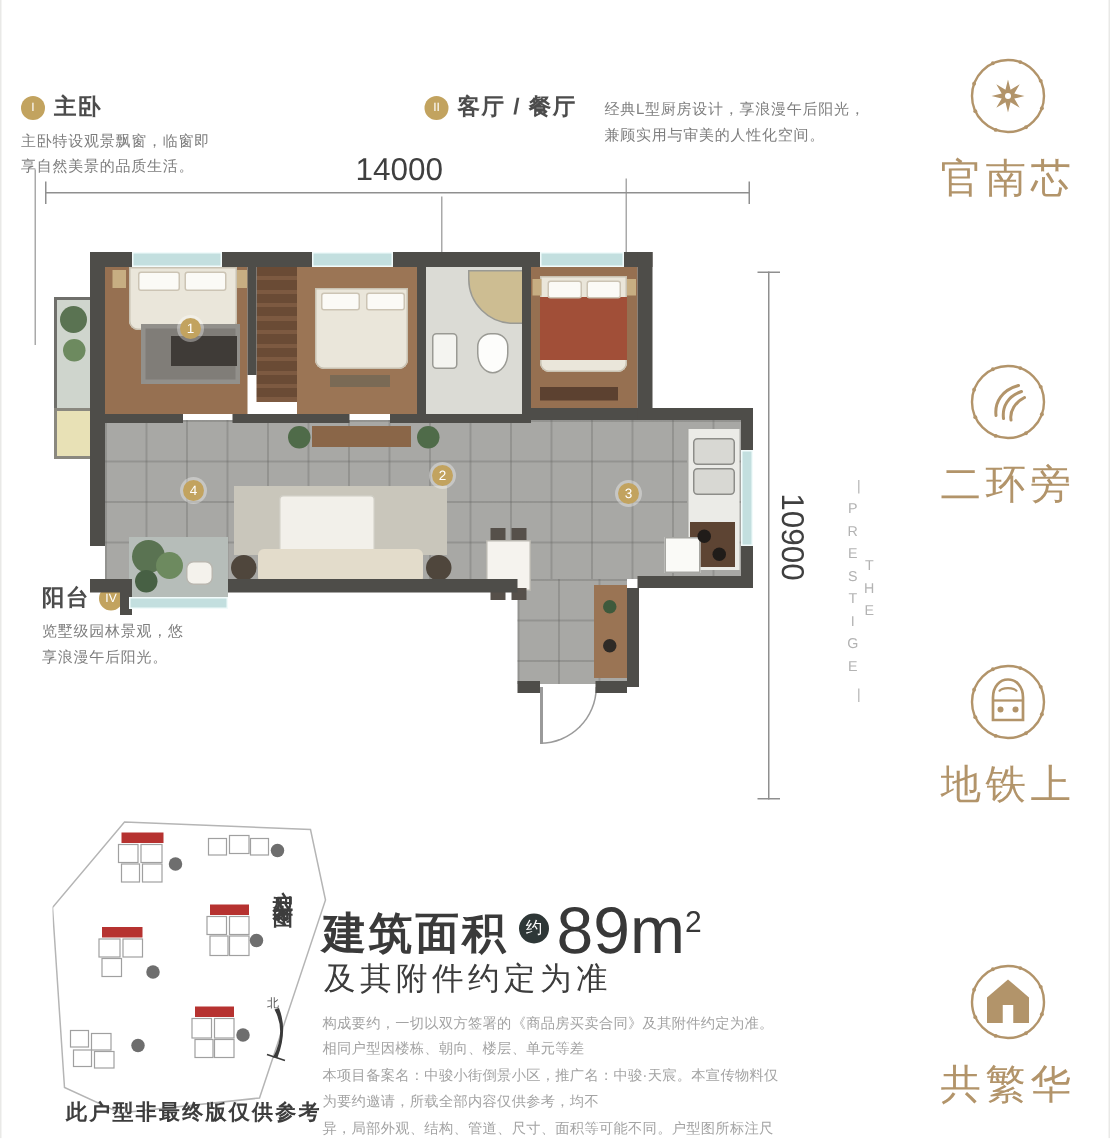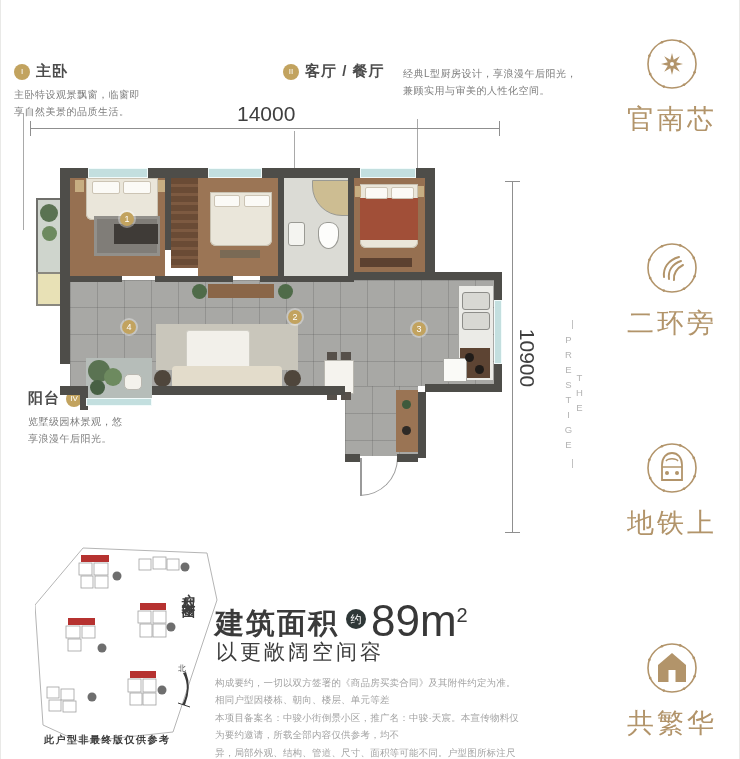--- a/index.html
+++ b/index.html
@@ -71,21 +71,21 @@
   .area-sup{font-size:20px;color:#383838;vertical-align:14px;}
   .area-subtitle{position:absolute;left:216px;top:638px;font-size:21px;color:#3c3c3c;letter-spacing:3px;}
 
   
   .disclaimer{position:absolute;left:215px;top:674px;width:308px;font-size:9.5px;
       color:#a3a3a3;line-height:17.4px;letter-spacing:.2px;}
 
   
   .siteplan-title{position:absolute;left:179px;top:583px;writing-mode:vertical-rl;text-orientation:upright;
       font-size:13.5px;font-weight:bold;color:#3d3d3d;letter-spacing:3px;}
-  .siteplan-caption{position:absolute;left:44px;top:733px;font-size:10px;font-weight:bold;
+  .siteplan-caption{position:absolute;left:44px;top:733px;font-size:14px;font-weight:bold;
       color:#3d3d3d;letter-spacing:1.5px;}
 </style>
 </head>
 <body>
 
 <div class="page">
   <div class="edge" style="left:0;"></div>
   <div class="edge" style="left:739px;"></div>
 
   <div class="note" style="left:14px;top:62px;width:150px;">
@@ -332,21 +332,21 @@
       <rect x="24.5" y="30" width="7" height="12" fill="#ffffff"></rect>
     </svg>
     <div class="side-label">共繁华</div>
   </div>
 
   <div class="area-row">
     <span class="area-prefix">建筑面积</span>
     <span class="approx-badge">约</span>
     <span class="area-value"><span>89m</span><sup class="area-sup">2</sup></span>
   </div>
-  <div class="area-subtitle">以更敞阔空间容</div>
+  <div class="area-subtitle">及其附件约定为准</div>
 
   <div class="disclaimer">
     <div>构成要约，一切以双方签署的《商品房买卖合同》及其附件约定为准。相同户型因楼栋、朝向、楼层、单元等差</div>
     <div>本项目备案名：中骏小街倒景小区，推广名：中骏·天宸。本宣传物料仅为要约邀请，所载全部内容仅供参考，均不</div>
     <div>异，局部外观、结构、管道、尺寸、面积等可能不同。户型图所标注尺寸单位为：毫米。开发商：云南世博华兆置</div>
 
   </div>
 
   <svg class="abs" style="left:35px;top:545px;" width="192" height="202" viewBox="0 0 192 202">
     <polygon points="48,3 172,8 182,55 138,187 45,197 8,180 0,60" fill="none" stroke="#b5b5b5" stroke-width="1"></polygon>

